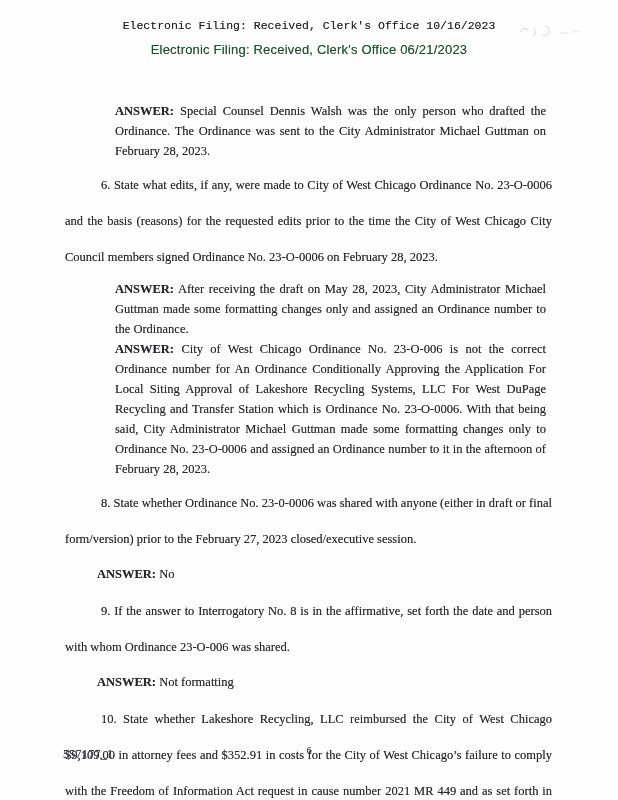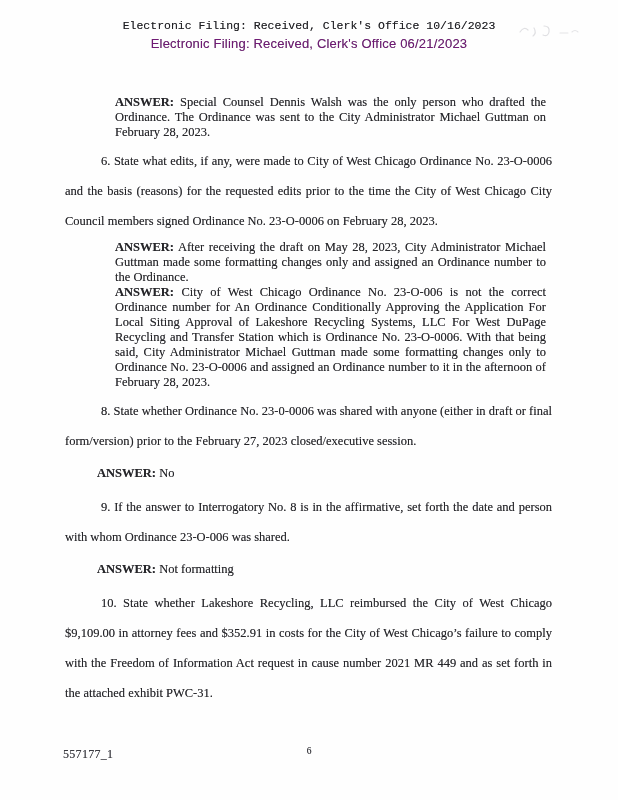--- a/index.html
+++ b/index.html
@@ -15,42 +15,42 @@
   }
   
   .page * { text-shadow: 0 0 0.45px rgba(60,60,66,0.55); }
 
   .header {
     text-align: center;
     padding-top: 19px;
     font-family: "Liberation Sans", sans-serif;
   }
   .hdr1 { font-size: 11.5px; color: #1d1d21; font-family: Liberation Mono, monospace; }
-  .hdr2 { font-size: 13px;  color: #701a75; margin-top: 4px; letter-spacing: 0.2px; }
+  .hdr2 { font-size: 13px;  color: #14532d; margin-top: 10px; letter-spacing: 0.2px; }
 
   .pencil-mark {
     position: absolute;
     top: 22px;
     right: 26px;
     opacity: 0.75;
   }
 
   .content {
     padding: 44px 66px 0 65px;
     font-size: 12.5px;
     text-align: justify;
   }
   .answer-block {
     margin: 0 6px 0 50px;
-    line-height: 15px;
+    line-height: 20px;
   }
   .ans-label { font-weight: bold; }
   .question {
     margin: 6px 0 4px 0;
-    line-height: 30px;
+    line-height: 36px;
     text-indent: 36px;
   }
   .answer-line {
     margin: 10px 0 12px 32px;
     line-height: 14px;
     text-align: left;
   }
 
   .doc-id {
     position: absolute;

